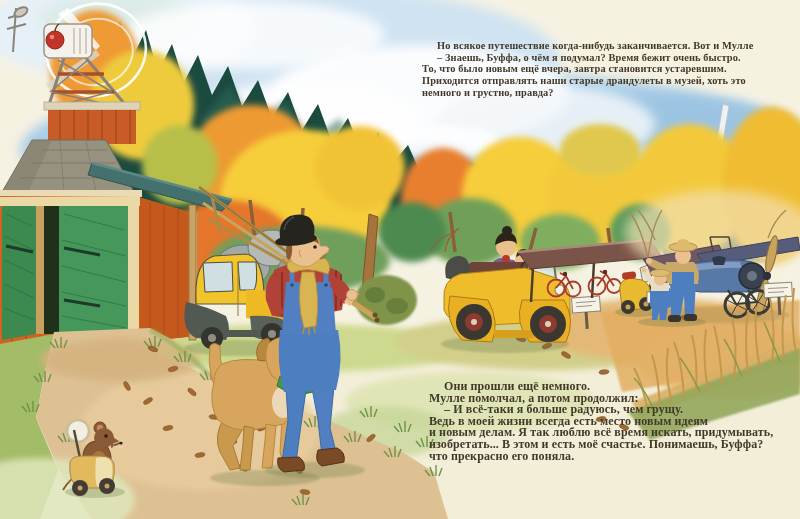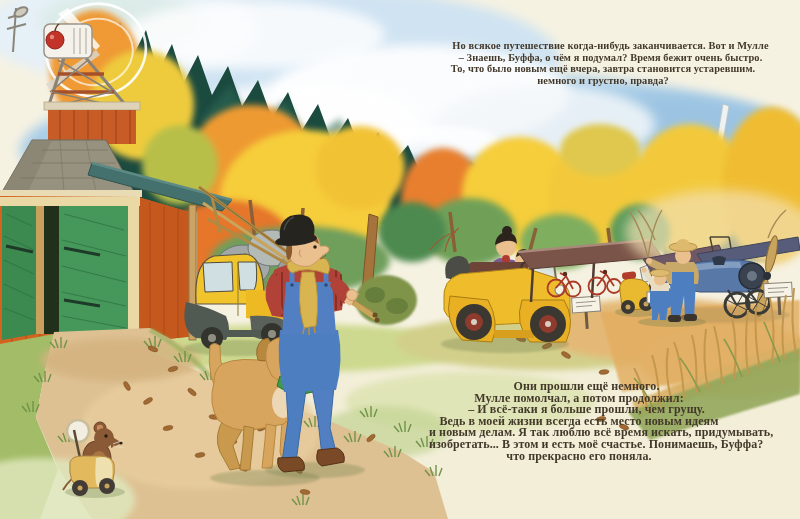--- a/index.html
+++ b/index.html
@@ -1,17 +1,17 @@
 <!DOCTYPE html>
 <html><head>
 <meta charset="utf-8">
 <style>
   html,body{margin:0;padding:0;background:#888;}
   .stage{position:relative;width:800px;height:519px;overflow:hidden;background:#f6f2e2;
-         font-family:"Liberation Serif","DejaVu Serif",serif;text-align:center;}
+         font-family:"Liberation Serif","DejaVu Serif",serif;}
   .stage svg{position:absolute;left:0;top:0;}
   .textblock{position:absolute;color:#43392b;font-weight:bold;white-space:nowrap;}
   #txt-top{left:422px;top:40px;width:362px;font-size:10.4px;line-height:11.7px;letter-spacing:.1px;}
   #txt-bottom{left:429px;top:381px;width:300px;font-size:12px;line-height:11.6px;letter-spacing:.1px;}
   .ln{height:11.7px;}
   #txt-bottom .ln{height:11.6px;}
   .ind{padding-left:15px;}
 </style>
 </head>
 <body>
@@ -510,24 +510,25 @@
     <ellipse cx="296" cy="240" rx="21" ry="5.5" fill="#26241f" transform="rotate(-6 296 240)"></ellipse>
     <path d="M280,238 Q278,222 290,216 Q302,212 310,218 Q316,224 314,236 Q298,242 280,238 Z" fill="#26241f"></path>
     <path d="M284,230 Q286,220 294,217" stroke="#4a4a42" stroke-width="1.5" fill="none"></path>
   </g>
 </svg>
 
 <div id="txt-top" class="textblock">
   <div class="ln ind">Но всякое путешествие когда-нибудь заканчивается. Вот и Мулле</div>
   <div class="ln ind">– Знаешь, Буффа, о чём я подумал? Время бежит очень быстро.</div>
   <div class="ln">То, что было новым ещё вчера, завтра становится устаревшим.</div>
+  <div class="ln">Приходится отправлять наши старые драндулеты в музей, хоть это</div>
   <div class="ln">немного и грустно, правда?</div>
 </div>
 <div id="txt-bottom" class="textblock">
   <div class="ln ind">Они прошли ещё немного.</div>
   <div class="ln">Мулле помолчал, а потом продолжил:</div>
-  <div class="ln ind">– И всё-таки я больше прошли, чем грущу.</div>
+  <div class="ln ind">– И всё-таки я больше радуюсь, чем грущу.</div>
   <div class="ln">Ведь в моей жизни всегда есть место новым идеям</div>
   <div class="ln">и новым делам. Я так люблю всё время искать, придумывать,</div>
   <div class="ln">изобретать... В этом и есть моё счастье. Понимаешь, Буффа?</div>
   <div class="ln">что прекрасно его поняла.</div>
 </div>
 </div>
 
 </body></html>

